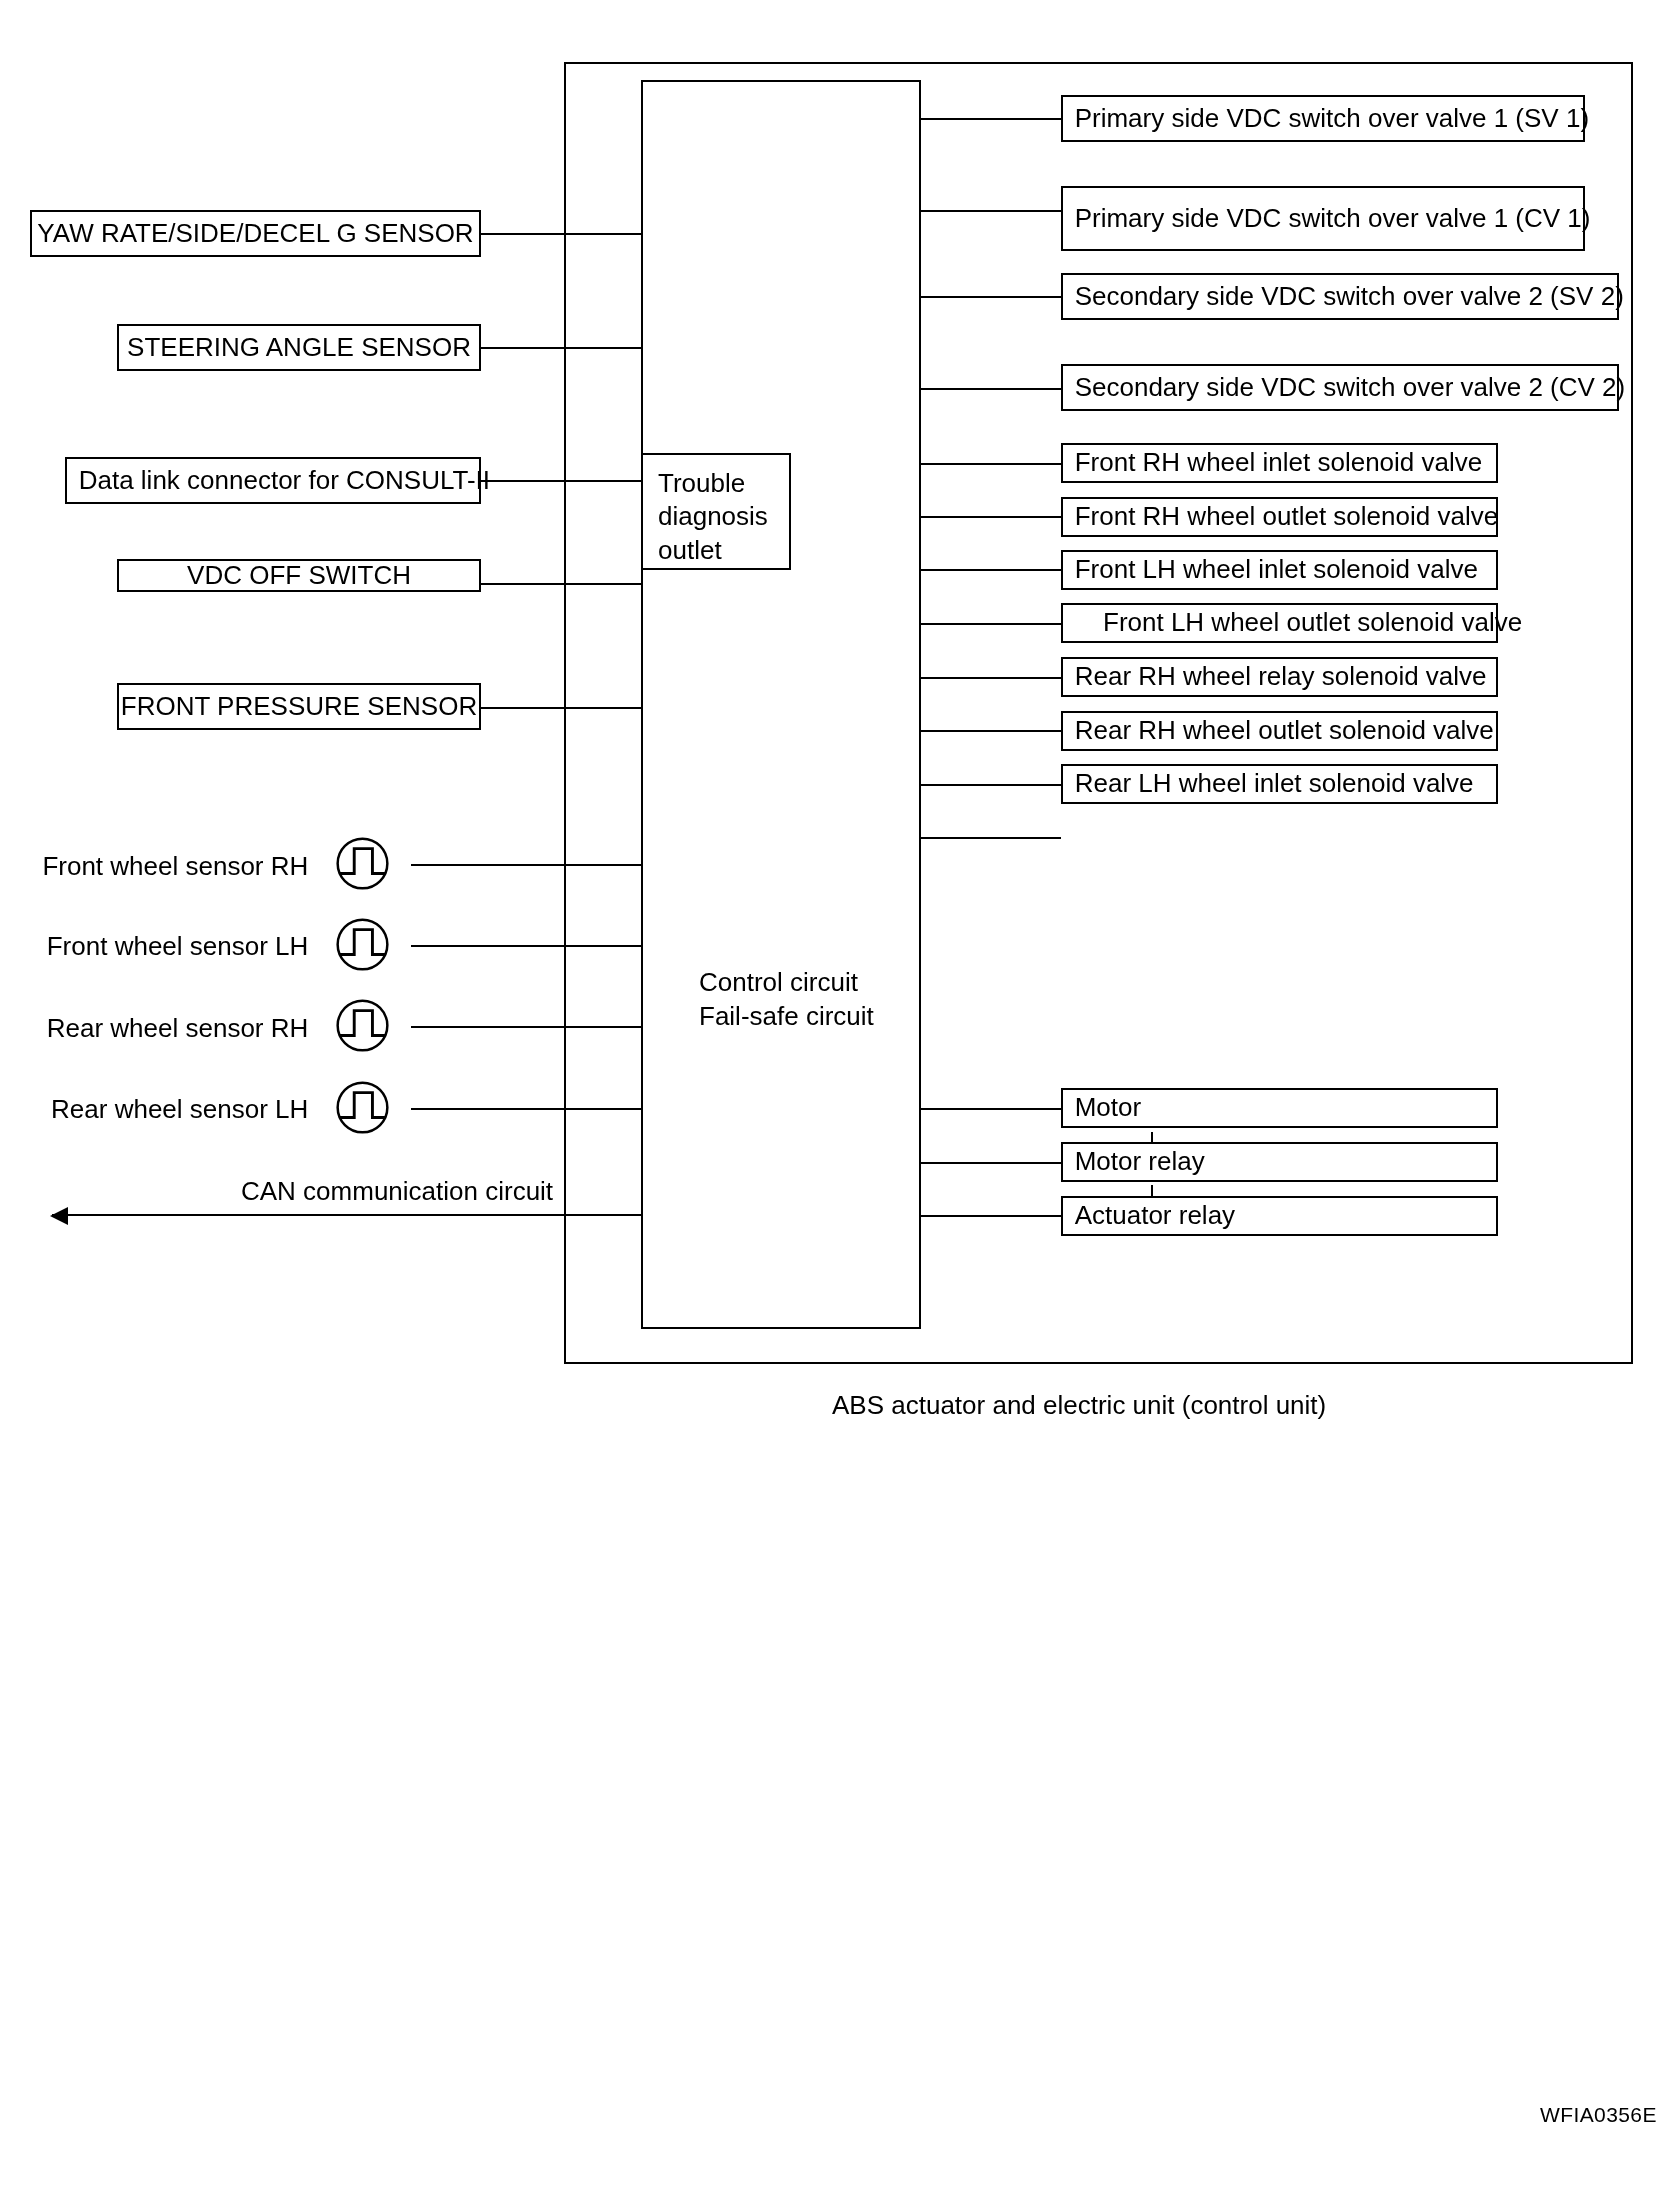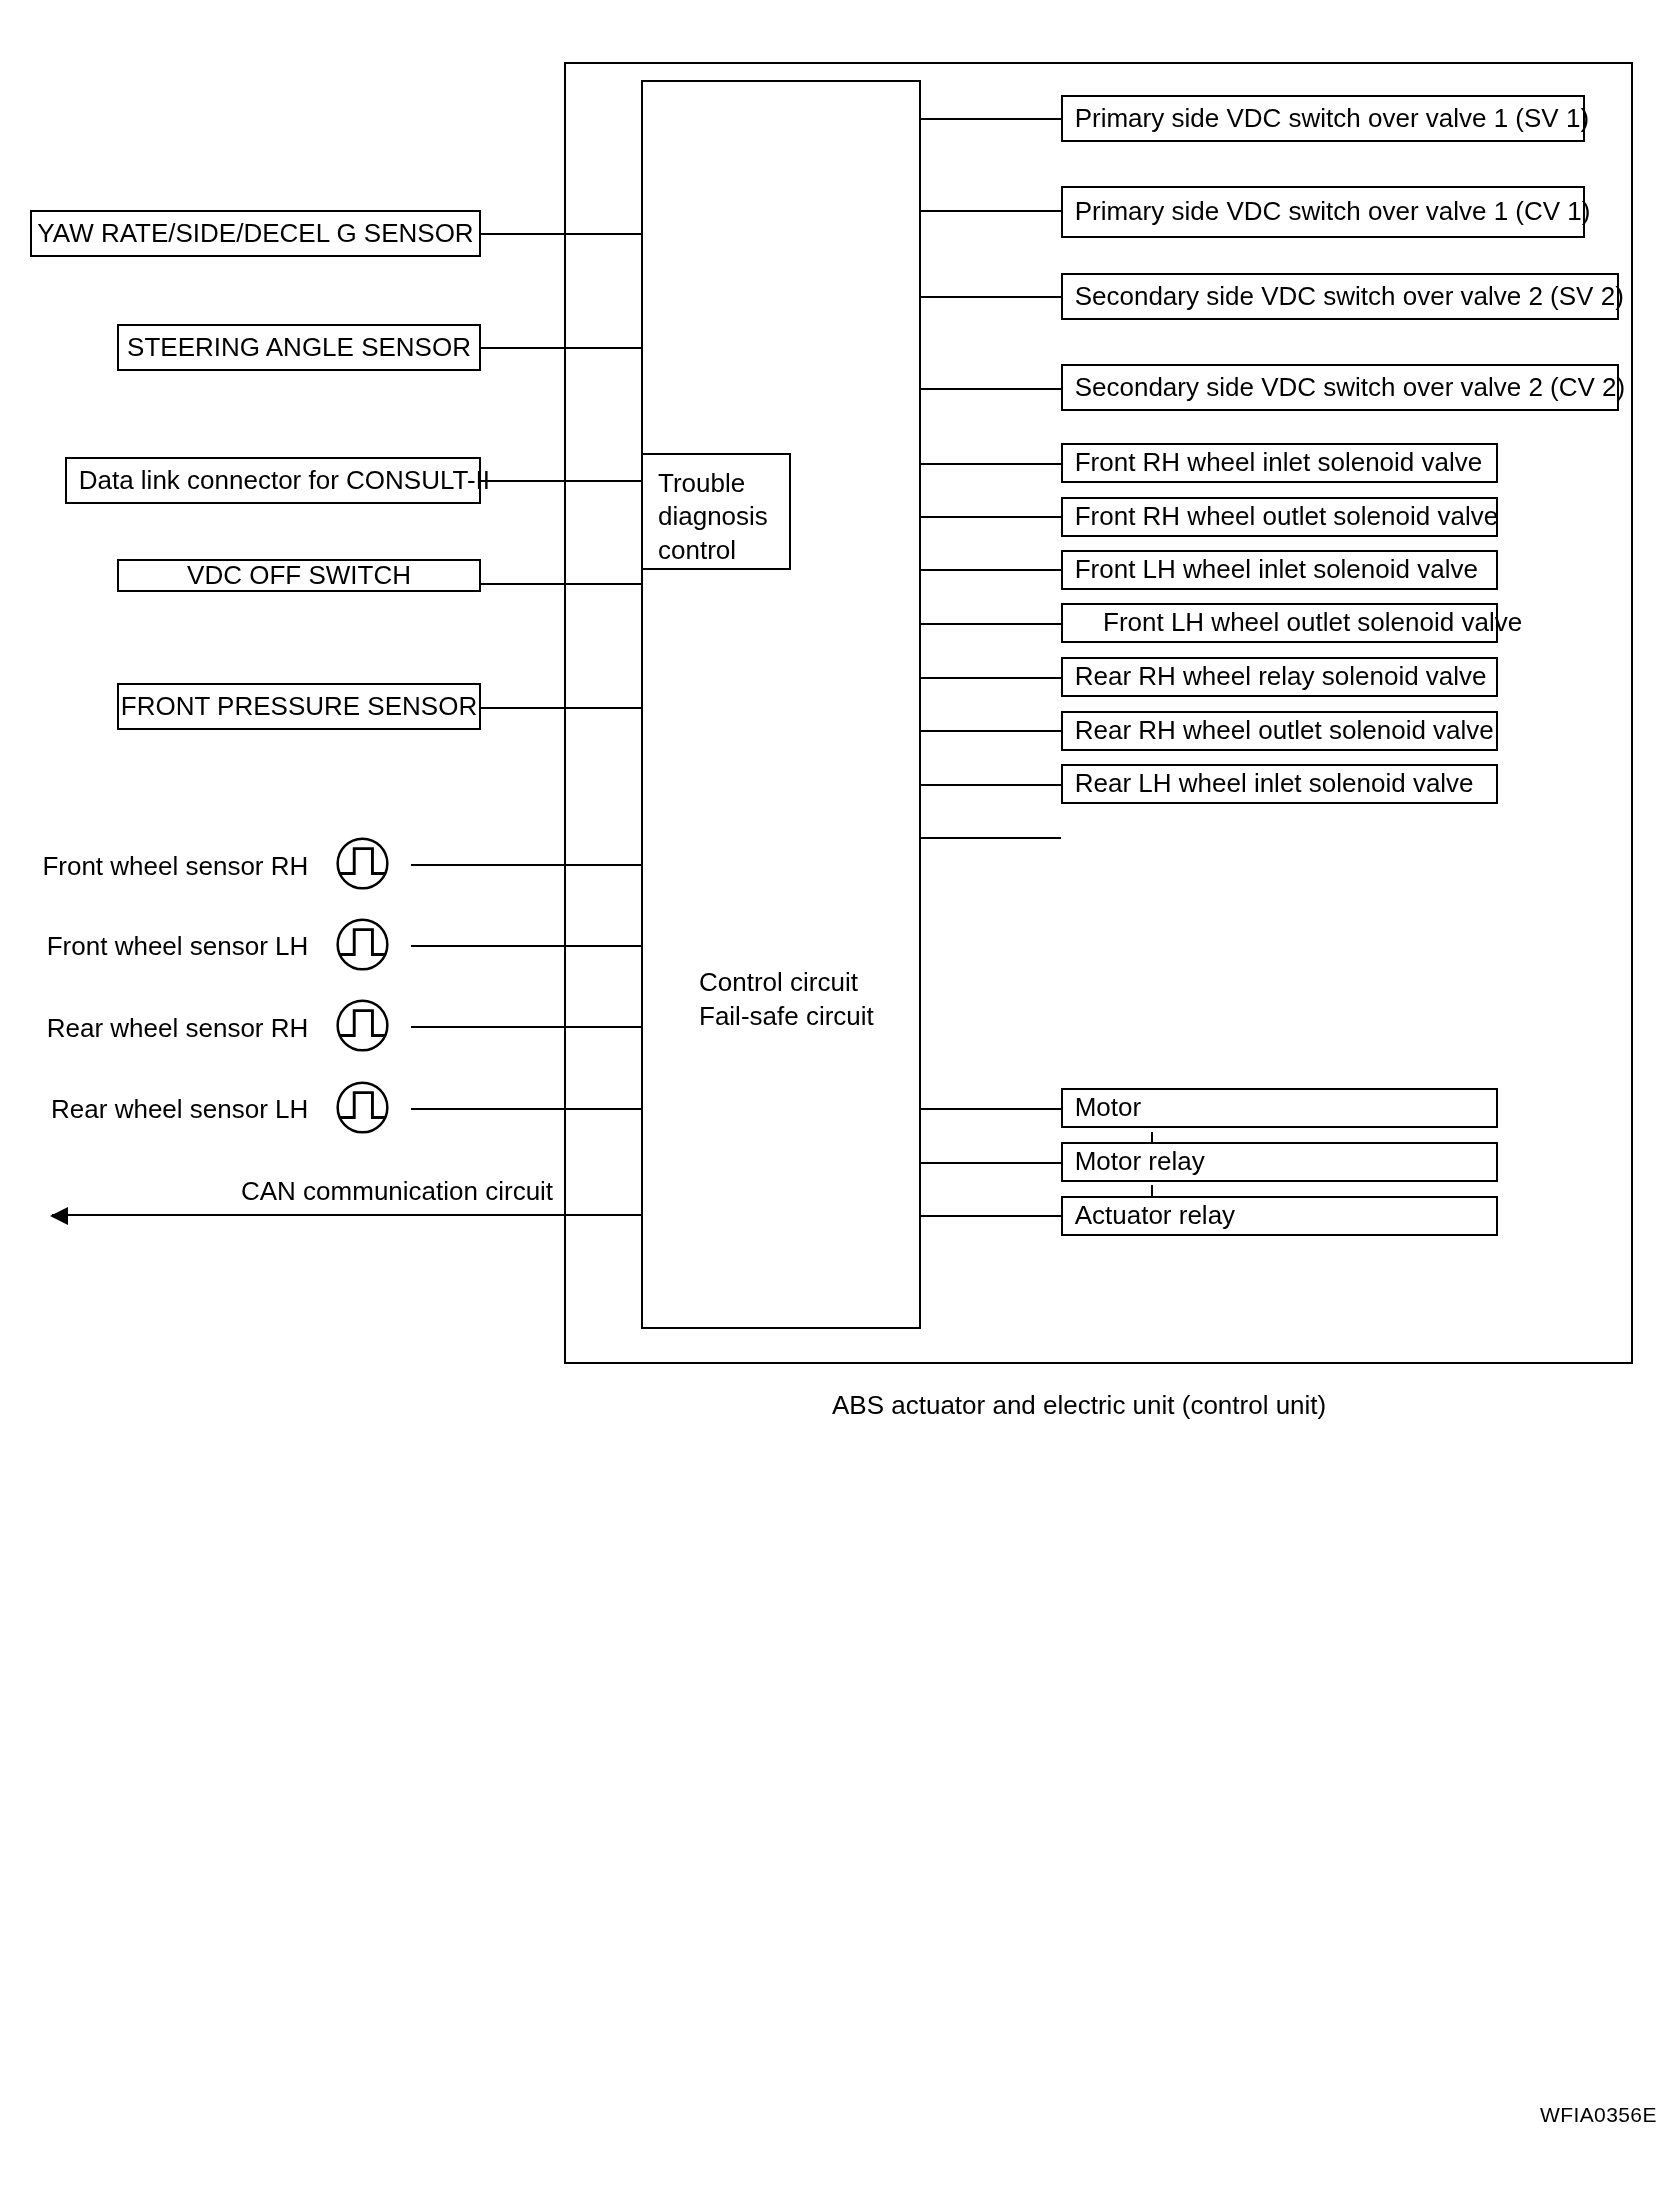--- a/index.html
+++ b/index.html
@@ -164,21 +164,21 @@
       <polyline points="4,44 22,44 22,14 44,14 44,44 60,44" fill="none" stroke="#000" stroke-width="3.5"></polyline>
     </svg>
   </div>
 
   <div class="label" style="left:241px; top:1175px;">CAN communication circuit</div>
 
   <div class="box" style="left:641px; top:453px; width:150px; height:117px;
               display:block; padding:11.7px 0 0 15px; white-space:normal; line-height:1.3;">
     <div>Trouble</div>
     <div>diagnosis</div>
-    <div>control</div>
+    <div>outlet</div>
   </div>
 
   <div class="label" style="left:699px; top:966px;">Control circuit</div>
   <div class="label" style="left:699px; top:1000px;">Fail-safe circuit</div>
 
   <div class="hline" style="left:920px; top:118px; width:141px;"></div>
   <div class="hline" style="left:920px; top:210px; width:141px;"></div>
   <div class="hline" style="left:920px; top:296px; width:141px;"></div>
   <div class="hline" style="left:920px; top:388px; width:141px;"></div>
 
@@ -194,21 +194,21 @@
   <div class="hline" style="left:920px; top:1108px; width:141px;"></div>
   <div class="hline" style="left:920px; top:1162px; width:141px;"></div>
   <div class="hline" style="left:920px; top:1215px; width:141px;"></div>
 
   <div class="vline" style="left:1151px; top:1132px; height:30px;"></div>
   <div class="vline" style="left:1151px; top:1185px; height:30px;"></div>
 
   <div class="box left" style="left:1061px; top:95px; width:524px; height:47px;">
     <span>Primary side VDC switch over valve 1 (SV 1)</span>
   </div>
-  <div class="box left" style="left:1061px; top:186px; width:524px; height:52px;">
+  <div class="box left" style="left:1061px; top:186px; width:524px; height:65px;">
     <span>Primary side VDC switch over valve 1 (CV 1)</span>
   </div>
   <div class="box left" style="left:1061px; top:273px; width:558px; height:47px;">
     <span>Secondary side VDC switch over valve 2 (SV 2)</span>
   </div>
   <div class="box left" style="left:1061px; top:364px; width:558px; height:47px;">
     <span>Secondary side VDC switch over valve 2 (CV 2)</span>
   </div>
 
   <div class="box left" style="left:1061px; top:443px; width:437px; height:40px;">

